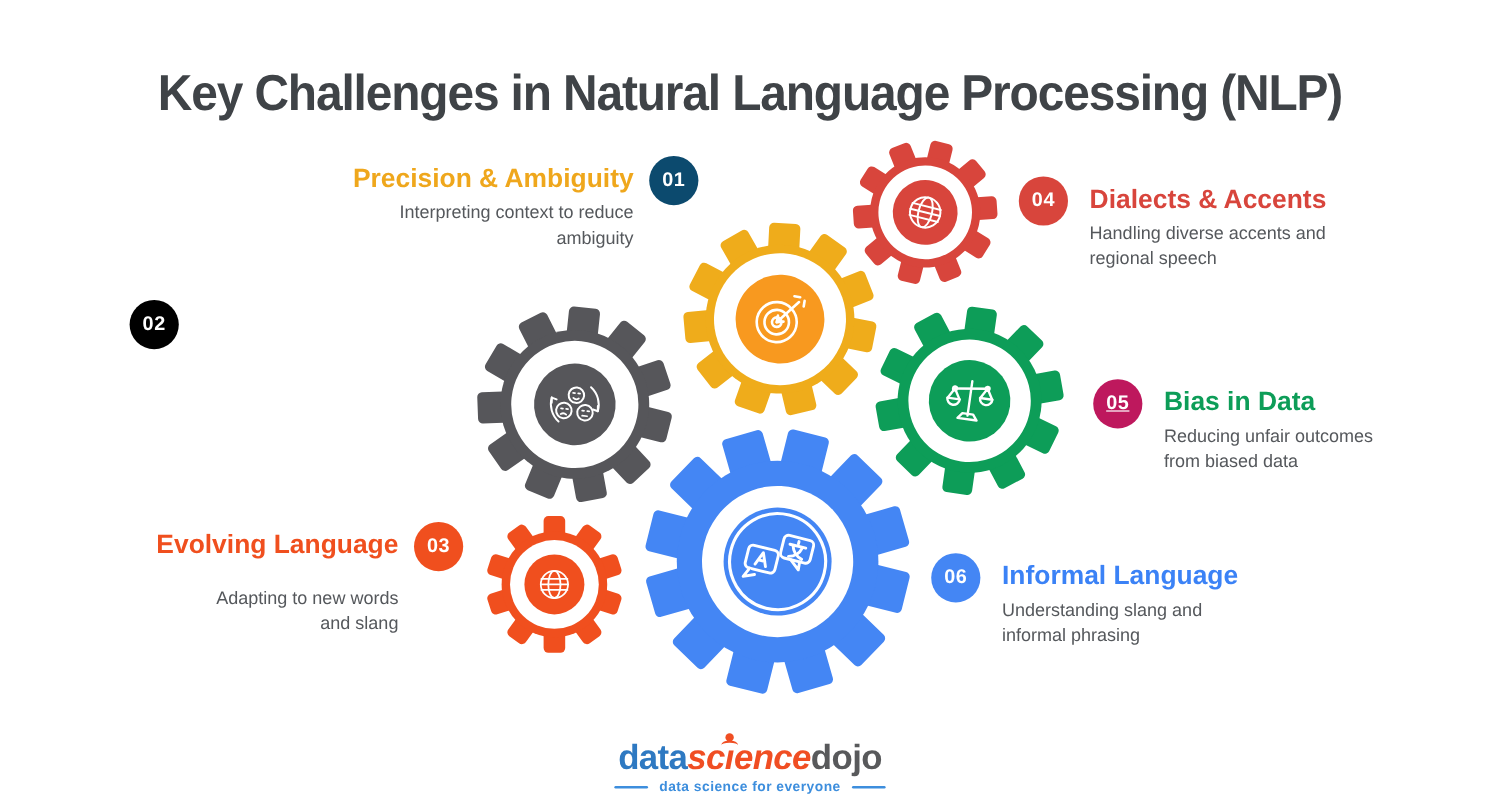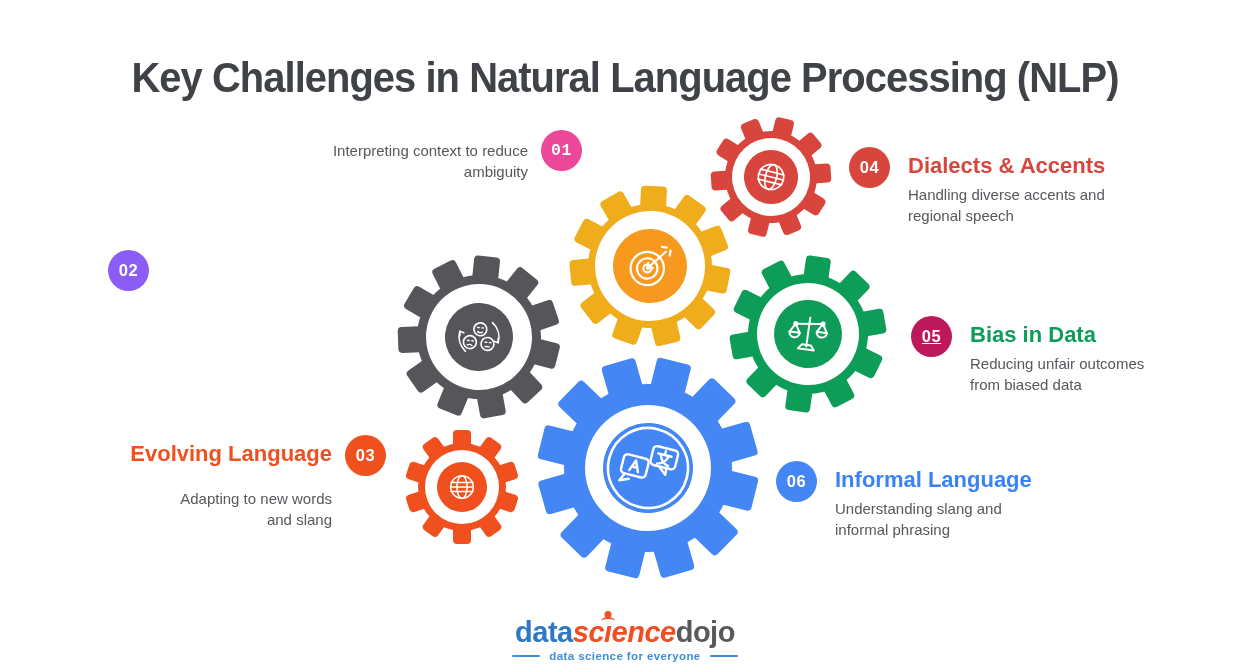--- a/index.html
+++ b/index.html
@@ -219,28 +219,29 @@
         <circle r="84" fill="#4486F4"></circle>
         <circle r="63" fill="#ffffff"></circle>
         <circle r="45" fill="#4486F4"></circle>
         <circle r="40" fill="none" stroke="#ffffff" stroke-width="2.6"></circle>
         <use href="#sym-translate-icon" xlink:href="#sym-translate-icon" x="-29" y="-29" width="58" height="58" color="#4486F4"></use>
       </g>
     </svg>
 
   <div class="item item-left" id="item-1">
     <div class="text">
+      <div class="item-title" style="color: rgb(239, 167, 28);">Precision &amp; Ambiguity</div>
       <div class="item-desc">Interpreting context to reduce
 ambiguity</div>
     </div>
-    <div class="badge" style="background: #ec4899; font-family: Liberation Mono, monospace;">01</div>
+    <div class="badge" style="background: #0c4a6e;">01</div>
   </div>
 
   <div class="item item-left" id="item-2">
-    <div class="badge" style="background: #8b5cf6;">02</div>
+    <div class="badge" style="background: #000000;">02</div>
   </div>
 
   <div class="item item-left" id="item-3">
     <div class="text">
       <div class="item-title" style="color: rgb(240, 79, 30);">Evolving Language</div>
       <div class="item-desc">Adapting to new words
 and slang</div>
     </div>
     <div class="badge" style="background: rgb(240, 79, 30);">03</div>
   </div>

